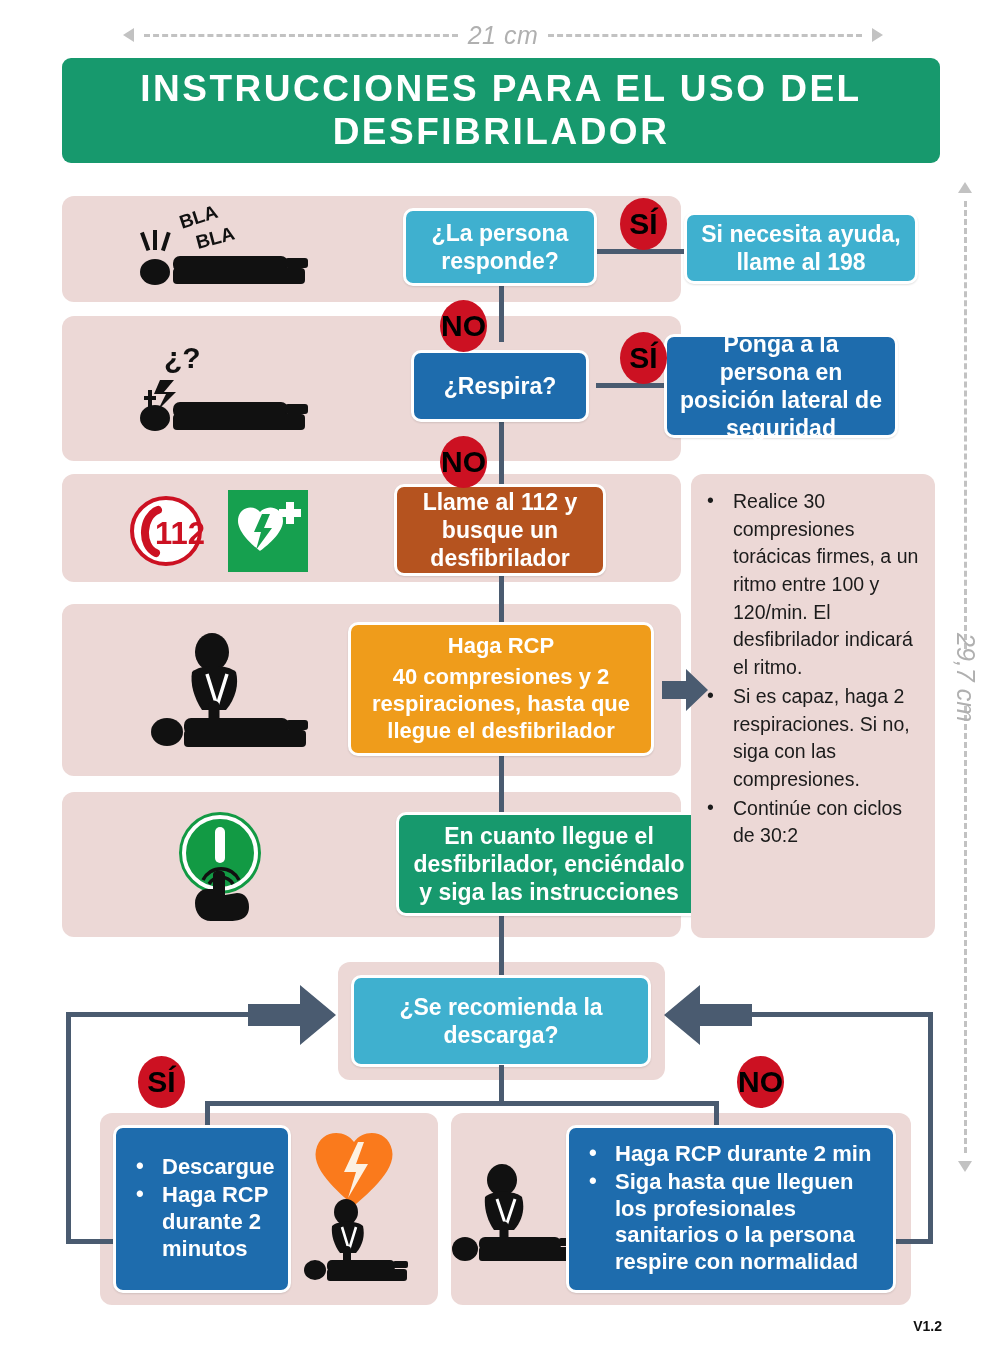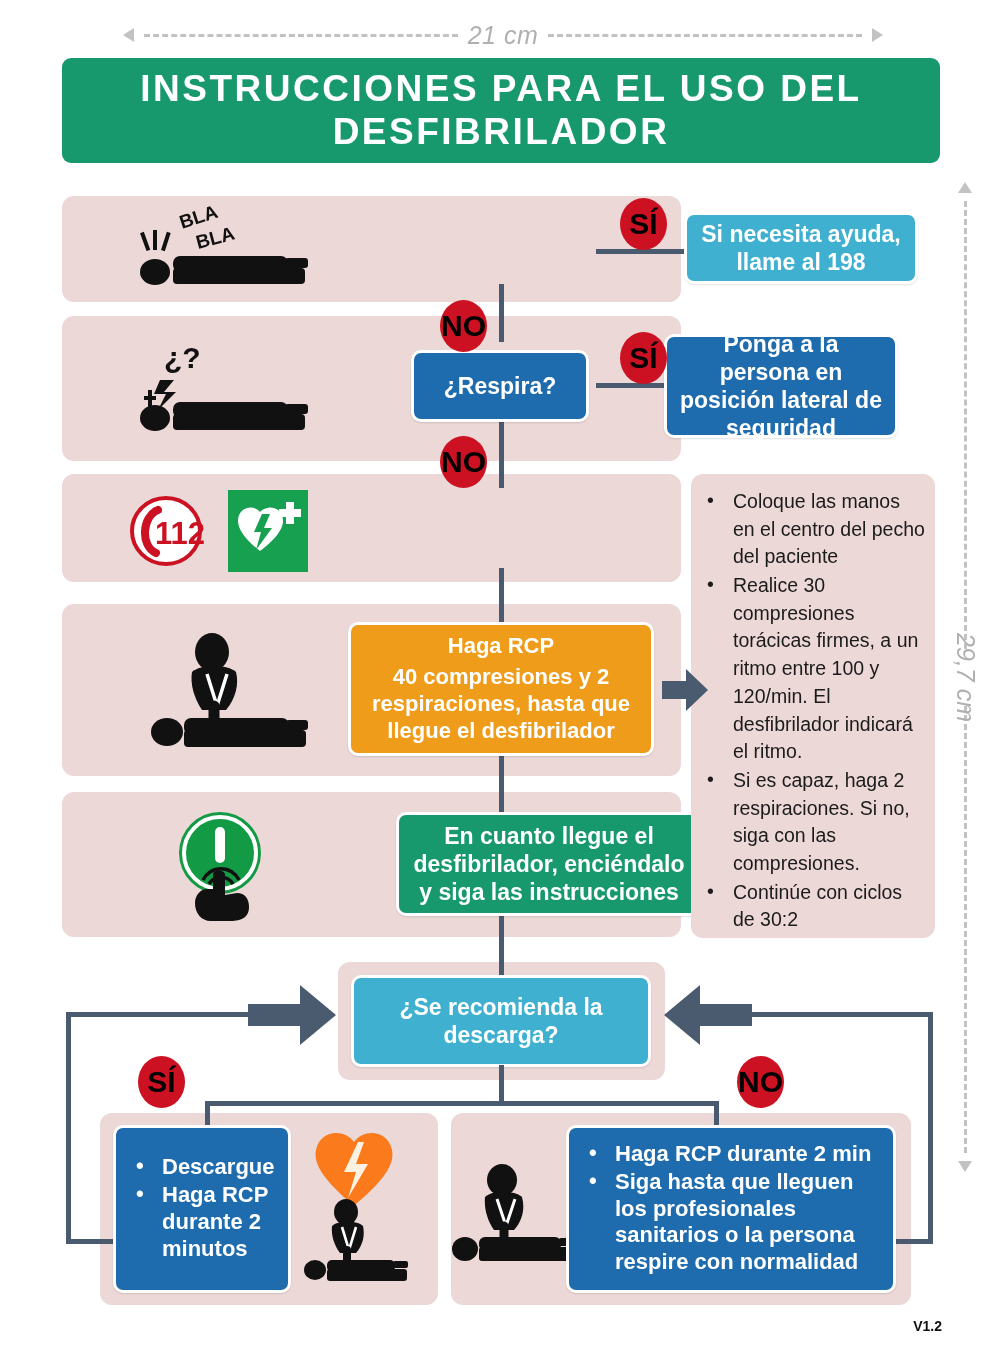--- a/index.html
+++ b/index.html
@@ -262,50 +262,55 @@
 
   <div class="vline" style="left:499px; top:284px; height:58px;"></div>
   <div class="vline" style="left:499px; top:420px; height:68px;"></div>
   <div class="vline" style="left:499px; top:568px; height:66px;"></div>
   <div class="vline" style="left:499px; top:752px; height:66px;"></div>
   <div class="vline" style="left:499px; top:908px; height:70px;"></div>
 
   <div class="hline" style="left:596px; top:249px; width:96px;"></div>
   <div class="hline" style="left:596px; top:383px; width:96px;"></div>
 
+  <div class="fbox cyan" style="left:403px; top:208px; width:194px; height:78px; font-size:23px;">
+    <span>¿La persona responde?</span>
+  </div>
 
   <div class="fbox cyan" style="left:684px; top:212px; width:234px; height:72px; font-size:23px;">
     <span>Si necesita ayuda, llame al 198</span>
   </div>
 
   <div class="fbox blue" style="left:411px; top:350px; width:178px; height:72px; font-size:23px;">
     <span>¿Respira?</span>
   </div>
 
   <div class="fbox blue" style="left:664px; top:334px; width:234px; height:104px; font-size:23px;">
     <span>Ponga a la persona en posición lateral de seguridad</span>
   </div>
 
+  <div class="fbox rust" style="left:394px; top:484px; width:212px; height:92px; font-size:23px;">
+    <span>Llame al 112 y busque un desfibrilador</span>
+  </div>
 
   <div class="fbox amber" style="left:348px; top:622px; width:306px; height:134px; font-size:22px; flex-direction:column; justify-content:center; gap:4px;">
     <span>Haga RCP</span>
     <span>40 compresiones y 2 respiraciones, hasta que llegue el desfibrilador</span>
   </div>
 
   <div class="fbox teal" style="left:348px; top:812px; width:306px; height:104px; font-size:23px;margin-left:48px;">
     <span>En cuanto llegue el desfibrilador, enciéndalo y siga las instrucciones</span>
   </div>
 
   <div class="fbox cyan" style="left:351px; top:975px; width:300px; height:92px; font-size:23px;">
     <span>¿Se recomienda la descarga?</span>
   </div>
 
   <div class="side-bullets">
     <ul class="bullets">
-      <li>Coloque las manos en el centro del pecho del paciente</li>
       <li>Realice 30 compresiones torácicas firmes, a un ritmo entre 100 y 120/min. El desfibrilador indicará el ritmo.</li>
       <li>Si es capaz, haga 2 respiraciones. Si no, siga con las compresiones.</li>
       <li>Continúe con ciclos de 30:2</li>
     </ul>
   </div>
 
   <div class="big-arrow" style="left:662px; top:668px;">
     <svg width="46" height="44" viewBox="0 0 46 44">
       <path d="M0 13 L24 13 L24 1 L46 22 L24 43 L24 31 L0 31 Z" fill="#4a5b70"></path>
     </svg>

